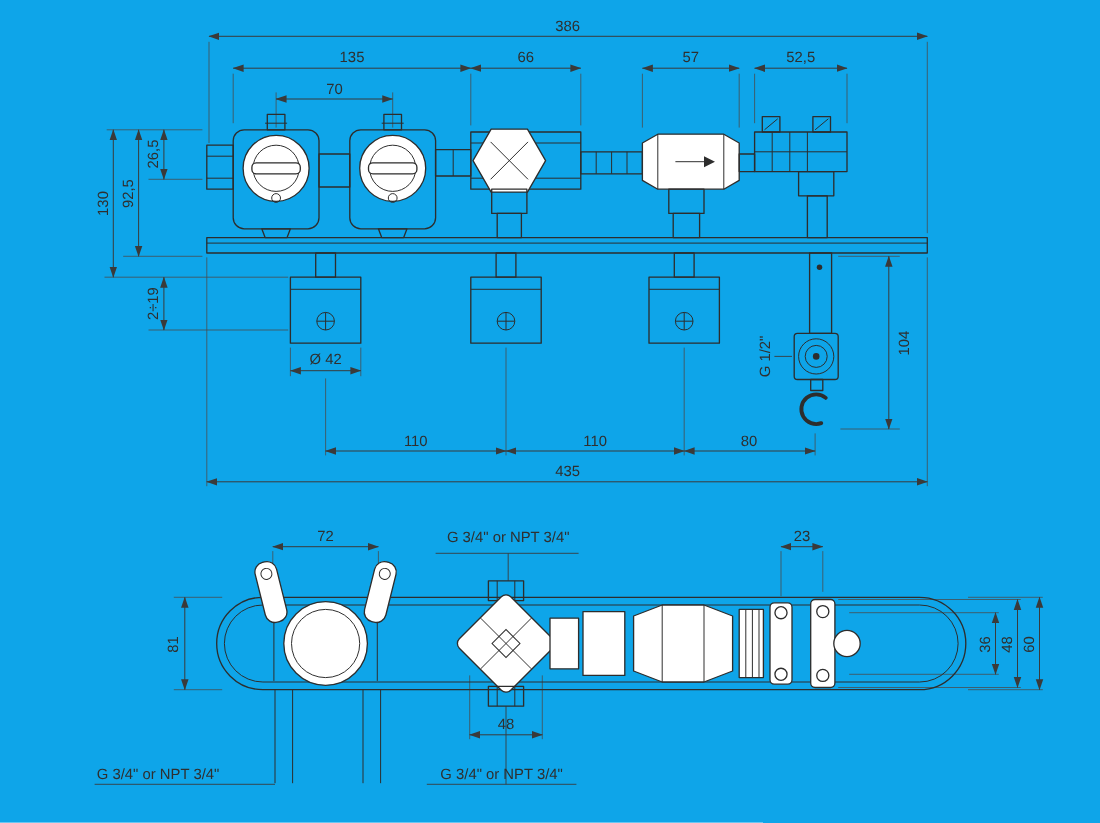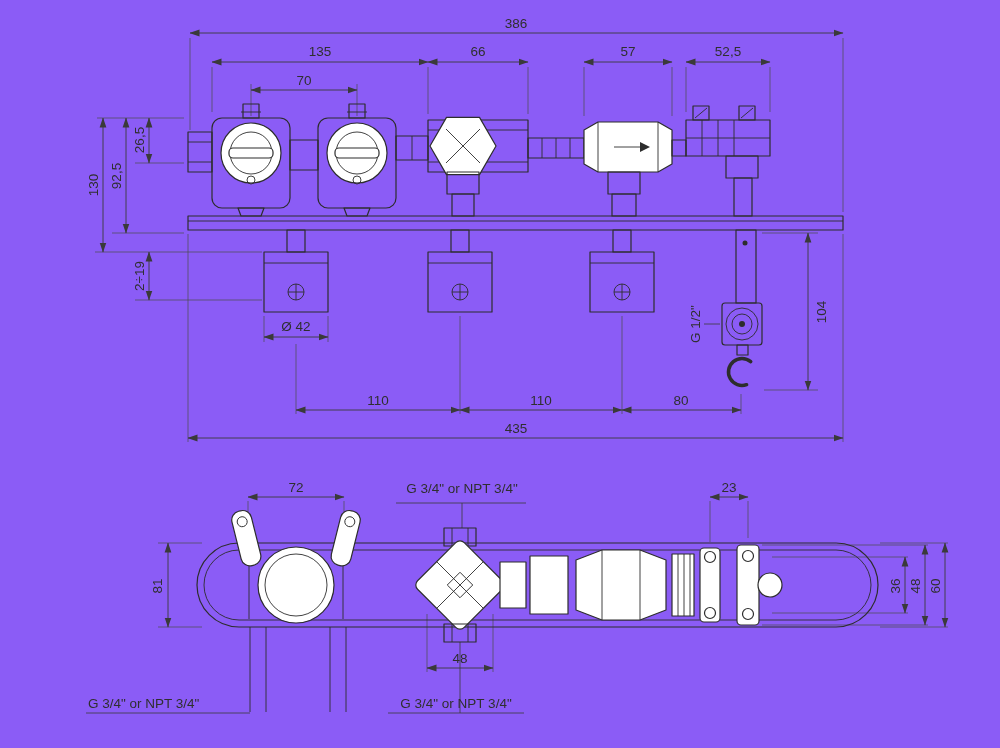--- a/index.html
+++ b/index.html
@@ -1,16 +1,16 @@
 <!DOCTYPE html>
 <html><head>
 <meta charset="utf-8">
 <style>
   html,body{margin:0;padding:0;background:#ffffff;}
-  .sheet{position:relative;width:1000px;height:748px;background:#8b5cf6;overflow:hidden;}
+  .sheet{position:relative;width:1000px;height:748px;background:#0ea5e9;overflow:hidden;}
   svg{display:block;}
   .part{fill:none;stroke:#2d2d2d;stroke-width:1.2;stroke-linejoin:round;stroke-linecap:round;}
   .thin{fill:none;stroke:#2d2d2d;stroke-width:0.9;}
   .fillw{fill:#ffffff;stroke:#2d2d2d;stroke-width:1.2;stroke-linejoin:round;}
   .ext line{stroke:#4a4a4a;stroke-width:0.7;}
   .dim{stroke:#3a3a3a;stroke-width:0.9;fill:none;}
   .ldr{stroke:#3a3a3a;stroke-width:0.8;fill:none;}
   .lbl{font-family:"Liberation Sans",sans-serif;font-size:13.5px;fill:#2f2f2f;}
   .dot{fill:#2d2d2d;stroke:none;}
 </style>

